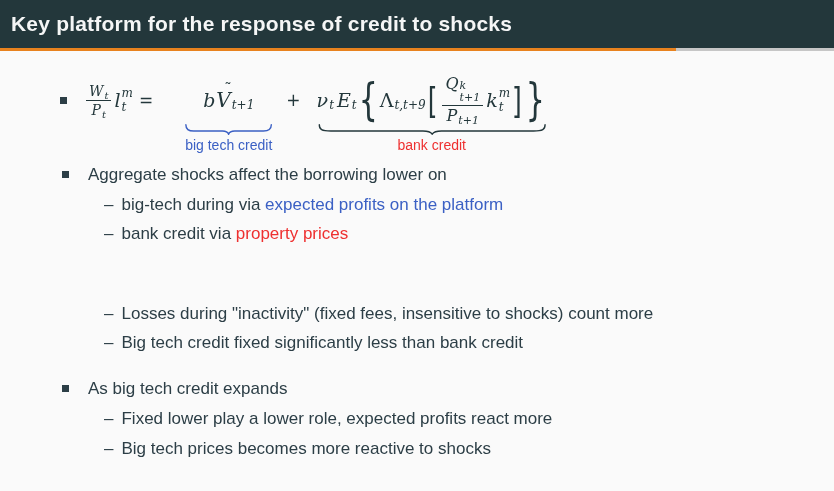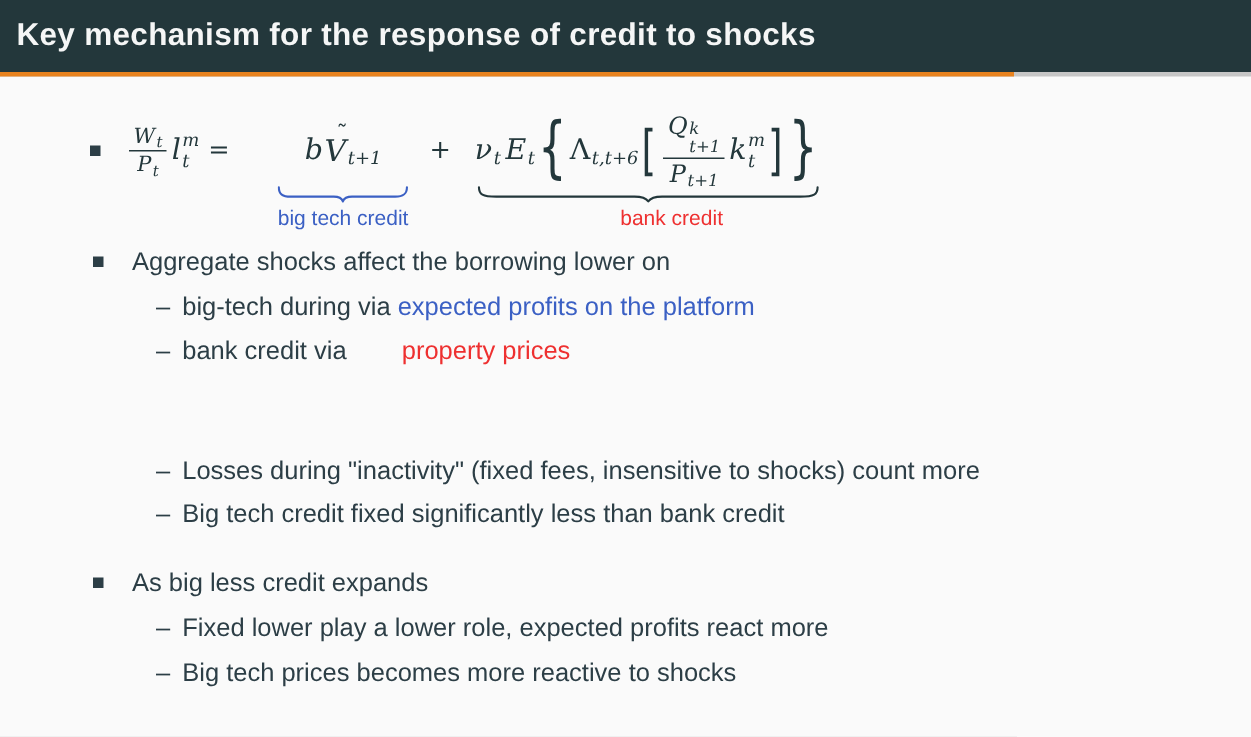--- a/index.html
+++ b/index.html
@@ -20,21 +20,21 @@
   
   .line {
     position:absolute; display:flex; align-items:flex-start;
     color:#2C3E46; font-size:17px; line-height:21px; white-space:nowrap;
   }
   .line.bullet { left:62px; }
   .line.sub    { left:104px; }
   .sq   { width:7px; height:7px; background:#2C3E46; margin:7px 19px 0 0; flex:none; }
   .dash { margin-right:8px; flex:none; }
   .c-blue { color:#3B60C4; }
-  .c-red  { color:#EE3030;margin-left:32px; }
+  .c-red  { color:#EE3030; }
 
   
   .eq { position:absolute; top:72px; left:60px; display:flex; align-items:flex-start; color:#23373B; }
   .eqb { width:7px; height:7px; background:#2C3E46; margin:25px 16px 0 0; flex:none; }
   .mrow {
     display:flex; align-items:center; height:56px;
     font-family:"DejaVu Serif", serif; font-size:19px; line-height:1; white-space:nowrap;
   }
   .mi { font-style:italic; }
   .mo { font-style:normal; font-family:"DejaVu Sans", sans-serif; font-size:17px; margin:0 6px; }
@@ -59,21 +59,21 @@
   .plusrow { margin:0 8px; }
   .ubrace { width:100%; height:11px; display:block; margin-top:-4px; }
   .ulabel { font-family:"Liberation Sans", sans-serif; font-size:14px; margin-top:2px; white-space:nowrap; font-style:normal; }
 </style>
 </head>
 <body>
 
 <div class="slide">
 
   <div class="header">
-    <span class="title">Key mechanism for the response of credit to shocks</span>
+    <span class="title">Key platform for the response of credit to shocks</span>
   </div>
   <div class="progress">
     <div class="fill"></div>
   </div>
 
   <div class="eq">
     <span class="eqb"></span>
 
     <span class="mrow">
       <span class="frac">
@@ -114,21 +114,21 @@
       </span>
 
     <span class="term term2">
       <span class="mrow">
         <span class="mi">ν</span>
           <span class="msub">t</span>
         <span class="mi" style="margin-left:3px">E</span>
           <span class="msub">t</span>
         <span class="brace">{</span>
         <span class="mi" style="font-style:normal">Λ</span>
-          <span class="msub">t,t+6</span>
+          <span class="msub">t,t+9</span>
         <span class="brk">[</span>
         <span class="frac big">
           <span class="fr-n">
             <span class="mi">Q</span>
             <span class="supsub">
                 <span class="sup">k</span>
                 <span class="subb">t+1</span>
               </span>
           </span>
           <span class="fr-d">
@@ -168,21 +168,21 @@
     <span class="dash">–</span>
     <span>Losses during "inactivity" (fixed fees, insensitive to shocks) count more</span>
   </div>
   <div class="line sub" style="top:332px">
     <span class="dash">–</span>
     <span>Big tech credit fixed significantly less than bank credit</span>
   </div>
 
   <div class="line bullet" style="top:378px">
     <span class="sq"></span>
-    <span>As big less credit expands</span>
+    <span>As big tech credit expands</span>
   </div>
   <div class="line sub" style="top:408px">
     <span class="dash">–</span>
     <span>Fixed lower play a lower role, expected profits react more</span>
   </div>
   <div class="line sub" style="top:438px">
     <span class="dash">–</span>
     <span>Big tech prices becomes more reactive to shocks</span>
   </div>
 

